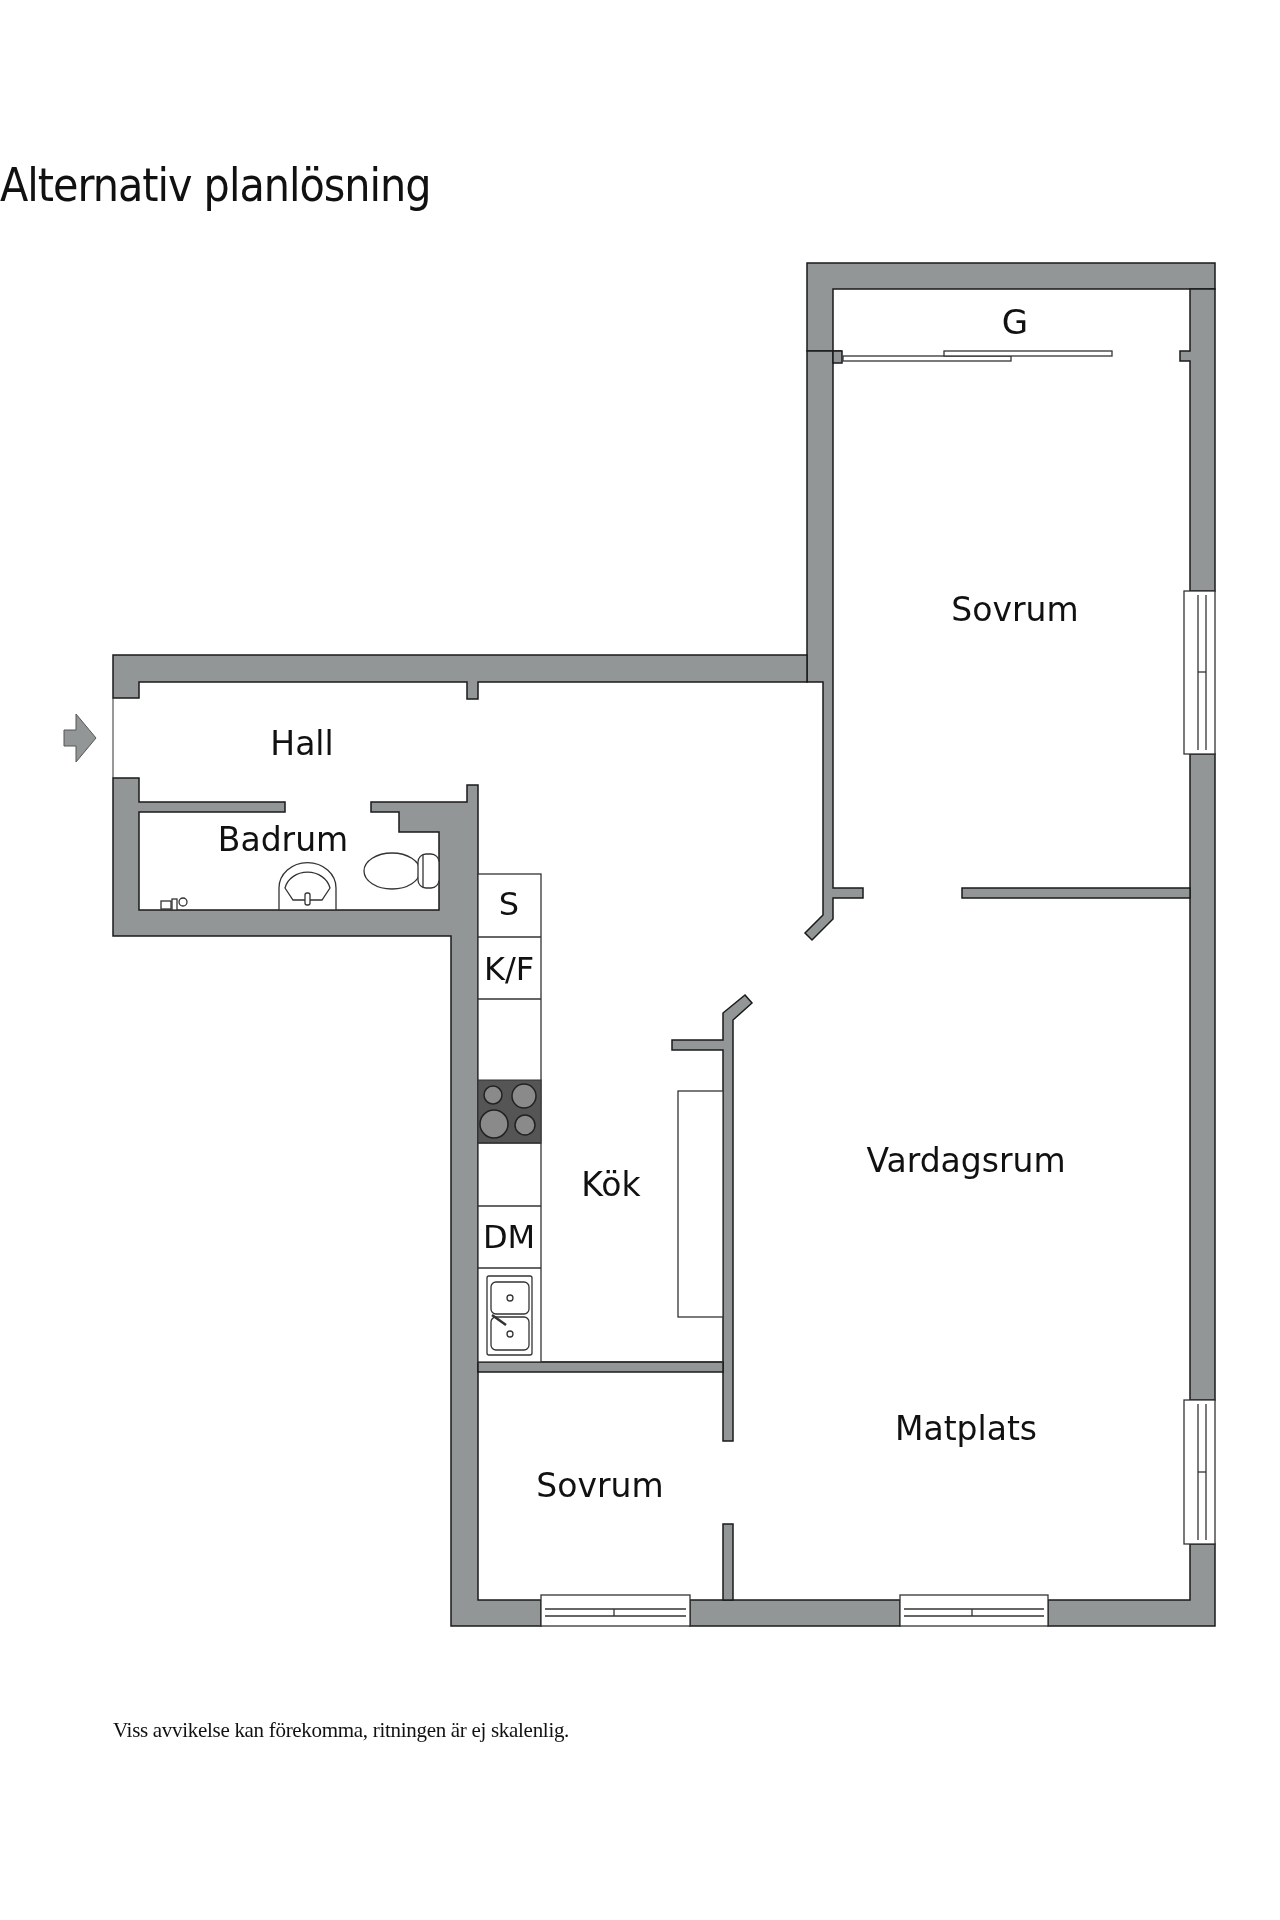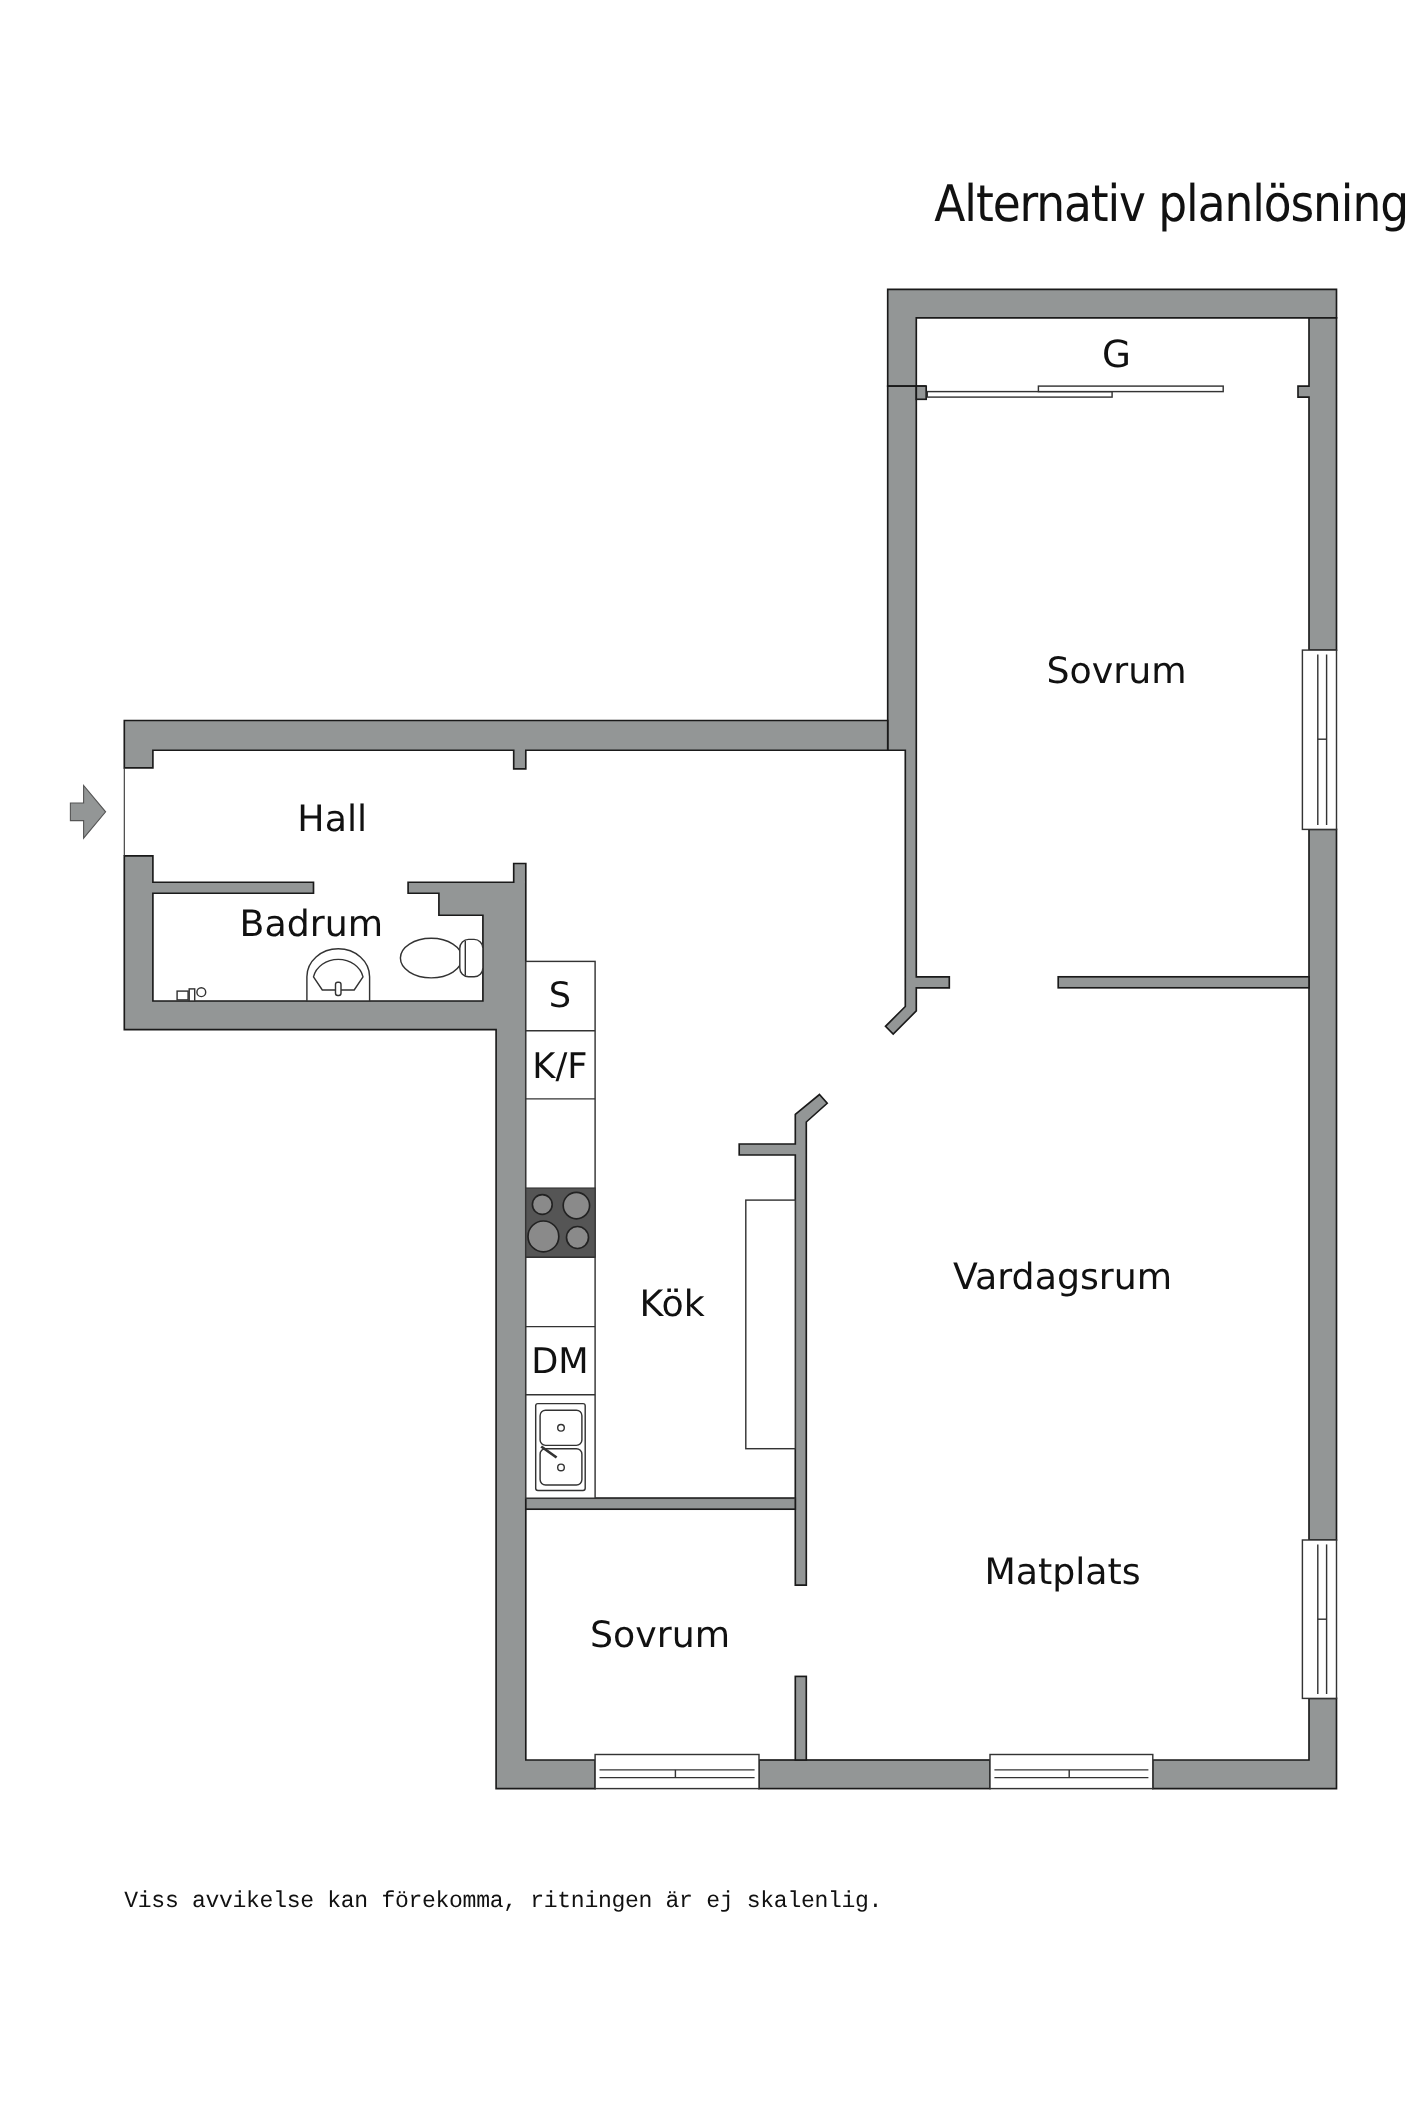--- a/index.html
+++ b/index.html
@@ -3,24 +3,24 @@
 <meta charset="utf-8">
 <style>
   html, body { margin:0; padding:0; background:#ffffff; }
   body { width:1280px; height:1920px; position:relative; overflow:hidden;
          font-family: "Liberation Sans", "DejaVu Sans", sans-serif; }
   #plan { position:absolute; left:0; top:0; }
   .wall { fill:#939696; stroke:#1a1a1a; stroke-width:1.5; }
   .line { fill:none; stroke:#333; stroke-width:1.3; }
   .fix { fill:#fff; stroke:#333; stroke-width:1.3; }
   .label { fill:#111; font-family:"DejaVu Sans", sans-serif; }
-  .title { position:absolute; left:0; width:1280px; text-align:right; top:158px;
+  .title { position:absolute; left:0; width:1280px; text-align:left; top:158px;
            font-size:46px; color:#111; font-family:"DejaVu Sans Condensed","DejaVu Sans",sans-serif; letter-spacing:-1px; }
   .footer { position:absolute; left:113px; top:1718px; font-size:21px; color:#111;
-            font-family:Liberation Mono, monospace; letter-spacing:-0.3px; }
+            font-family:Liberation Serif, serif; letter-spacing:-0.3px; }
 </style>
 </head>
 <body>
 
 <div class="title">Alternativ planlösning</div>
 
 <svg id="plan" width="1280" height="1920" viewBox="0 0 1280 1920">
 
   <polygon points="64,730 76,730 76,714 96,738 76,762 76,746 64,746" fill="#939696" stroke="#555" stroke-width="1"></polygon>
 

